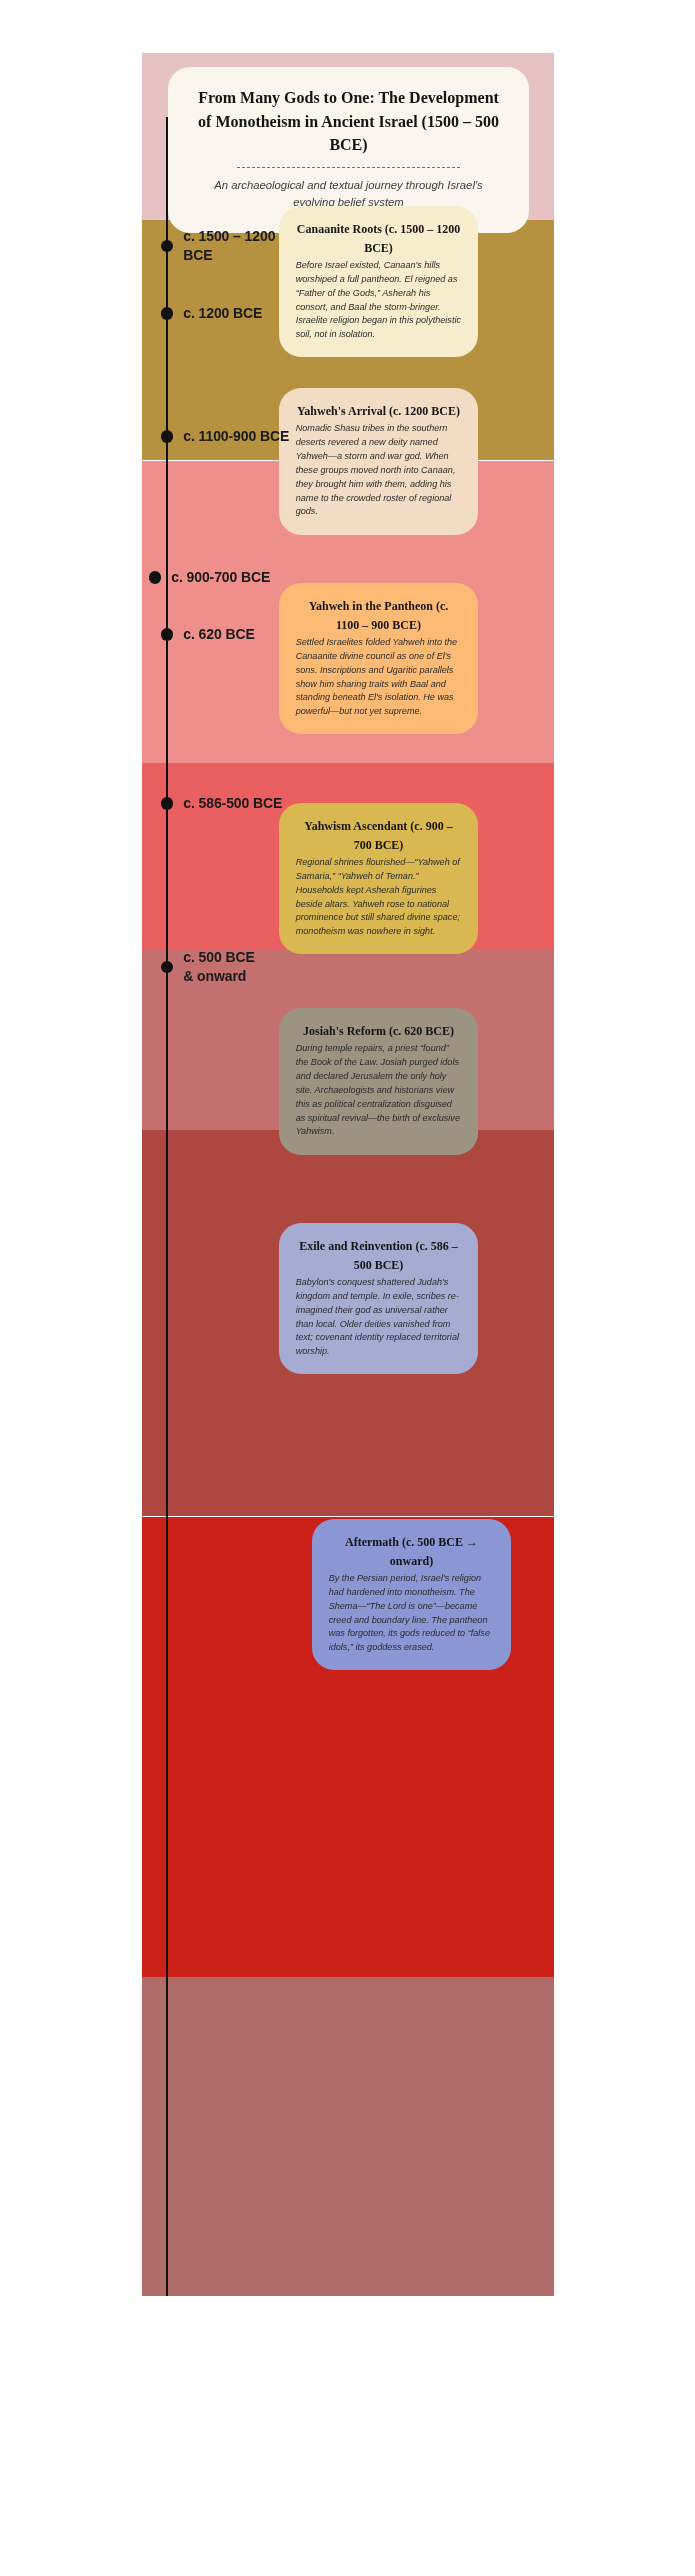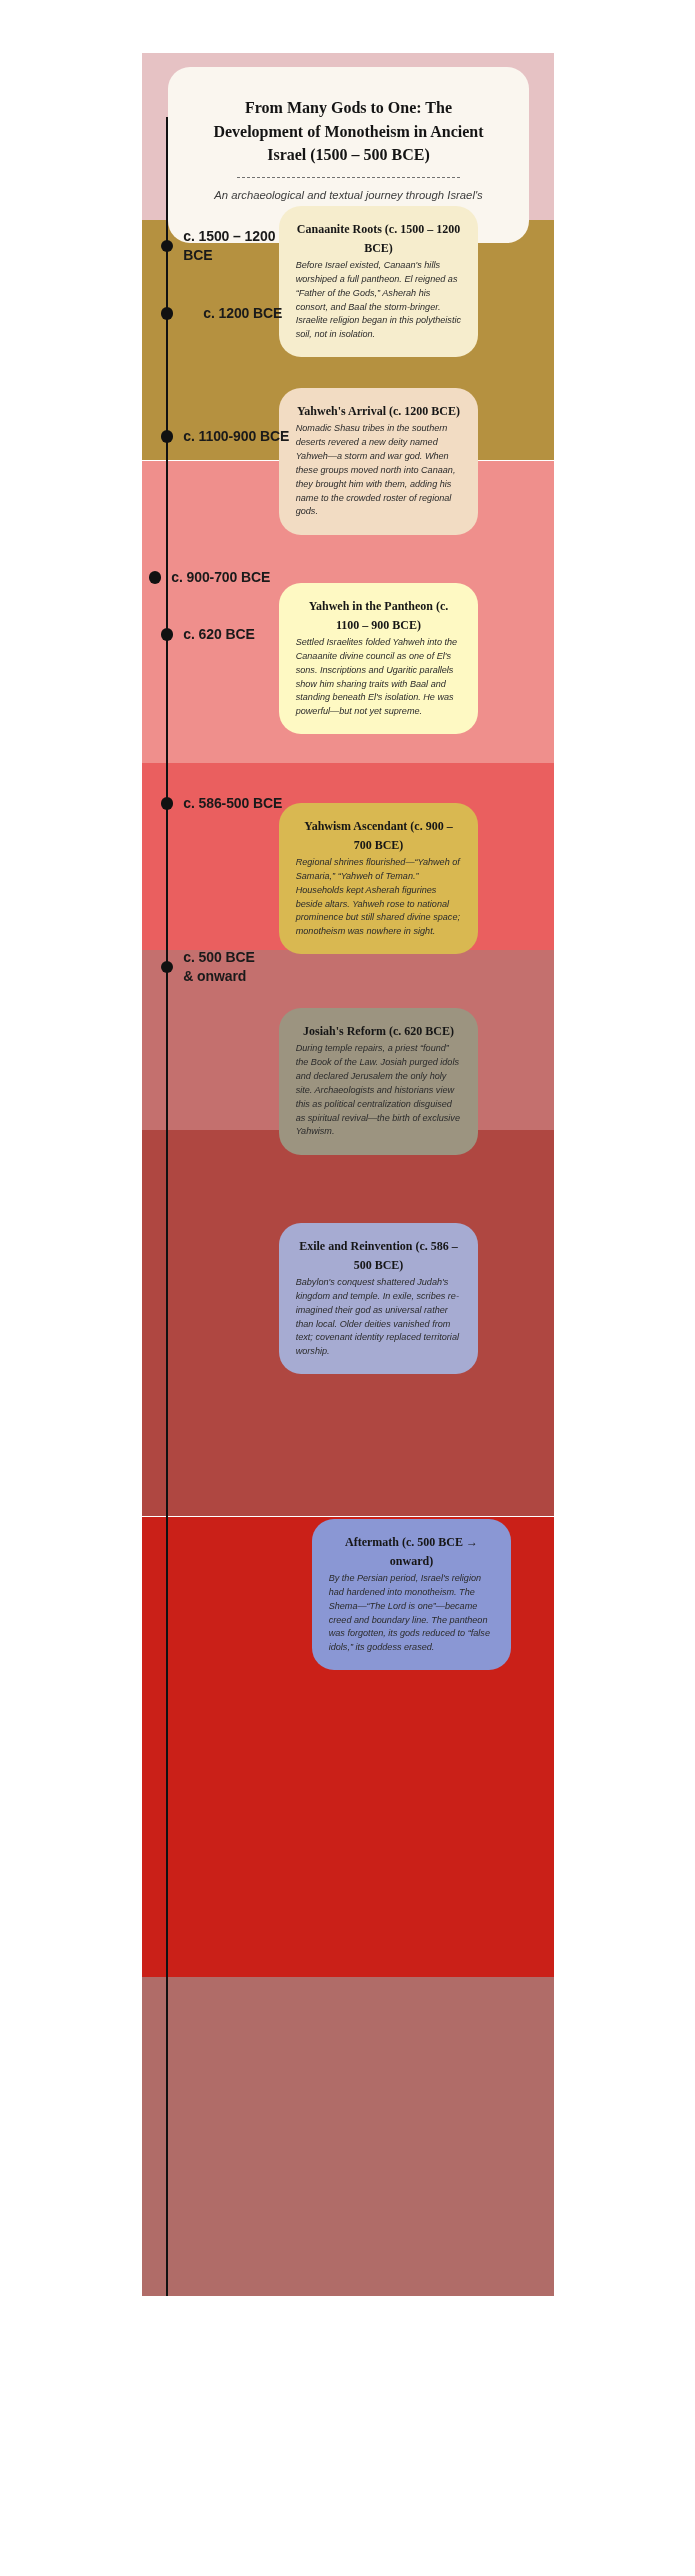--- a/index.html
+++ b/index.html
@@ -89,21 +89,21 @@
     padding: 19.3px 30px 22px 30px;
     z-index: 3;
   }
   #header-title {
     font-family: "Liberation Serif", "DejaVu Serif", serif;
     font-size: 16px;
     font-weight: bold;
     line-height: 1.46;
     text-align: center;
     color: #141414;
-    margin: 10px;
+    margin: 0;
   }
   #header-divider {
     margin: 10.3px auto 9px auto;
     width: 74%;
     height: 0;
     border-top: 1.3px dashed #5a5a5a;
     opacity: .85;
   }
   #header-subtitle {
     font-size: 11.3px;
@@ -165,21 +165,21 @@
   </div>
 
   <div id="axis"></div>
 
   <div id="markers-layer">
       <div class="marker" style="top: 174px; left: 24px;">
         <span class="marker-dot"></span>
         <span class="marker-label">c. 1500 – 1200
 BCE</span>
       </div>
-      <div class="marker" style="top: 251px; left: 24px; gap: 20px;">
+      <div class="marker" style="top: 251px; left: 24px;">
         <span class="marker-dot"></span>
         <span class="marker-label">c. 1200 BCE</span>
       </div>
       <div class="marker" style="top: 374px; left: 24px;">
         <span class="marker-dot"></span>
         <span class="marker-label">c. 1100-900 BCE</span>
       </div>
       <div class="marker" style="top: 515px; left: 12px;">
         <span class="marker-dot"></span>
         <span class="marker-label">c. 900-700 BCE</span>
@@ -200,21 +200,21 @@
     </div>
   <div id="cards-layer">
       <div class="event-card" style="top: 153px; background: rgb(246, 237, 205);">
         <div class="event-title">Canaanite Roots (c. 1500 – 1200 BCE)</div>
         <p class="event-body">Before Israel existed, Canaan's hills worshiped a full pantheon. El reigned as “Father of the Gods,” Asherah his consort, and Baal the storm-bringer. Israelite religion began in this polytheistic soil, not in isolation.</p>
       </div>
       <div class="event-card" style="top: 335px; background: rgb(242, 220, 195);">
         <div class="event-title">Yahweh's Arrival (c. 1200 BCE)</div>
         <p class="event-body">Nomadic Shasu tribes in the southern deserts revered a new deity named Yahweh—a storm and war god. When these groups moved north into Canaan, they brought him with them, adding his name to the crowded roster of regional gods.</p>
       </div>
-      <div class="event-card" style="top: 530px; background: #fef9c3;">
+      <div class="event-card" style="top: 530px; background: #fdba74;">
         <div class="event-title">Yahweh in the Pantheon (c. 1100 – 900 BCE)</div>
         <p class="event-body">Settled Israelites folded Yahweh into the Canaanite divine council as one of El's sons. Inscriptions and Ugaritic parallels show him sharing traits with Baal and standing beneath El's isolation. He was powerful—but not yet supreme.</p>
       </div>
       <div class="event-card" style="top: 750px; background: rgb(217, 184, 81);">
         <div class="event-title">Yahwism Ascendant (c. 900 – 700 BCE)</div>
         <p class="event-body">Regional shrines flourished—“Yahweh of Samaria,” “Yahweh of Teman.” Households kept Asherah figurines beside altars. Yahweh rose to national prominence but still shared divine space; monotheism was nowhere in sight.</p>
       </div>
       <div class="event-card" style="top: 955px; background: rgb(156, 148, 128);">
         <div class="event-title">Josiah's Reform (c. 620 BCE)</div>
         <p class="event-body">During temple repairs, a priest “found” the Book of the Law. Josiah purged idols and declared Jerusalem the only holy site. Archaeologists and historians view this as political centralization disguised as spiritual revival—the birth of exclusive Yahwism.</p>

